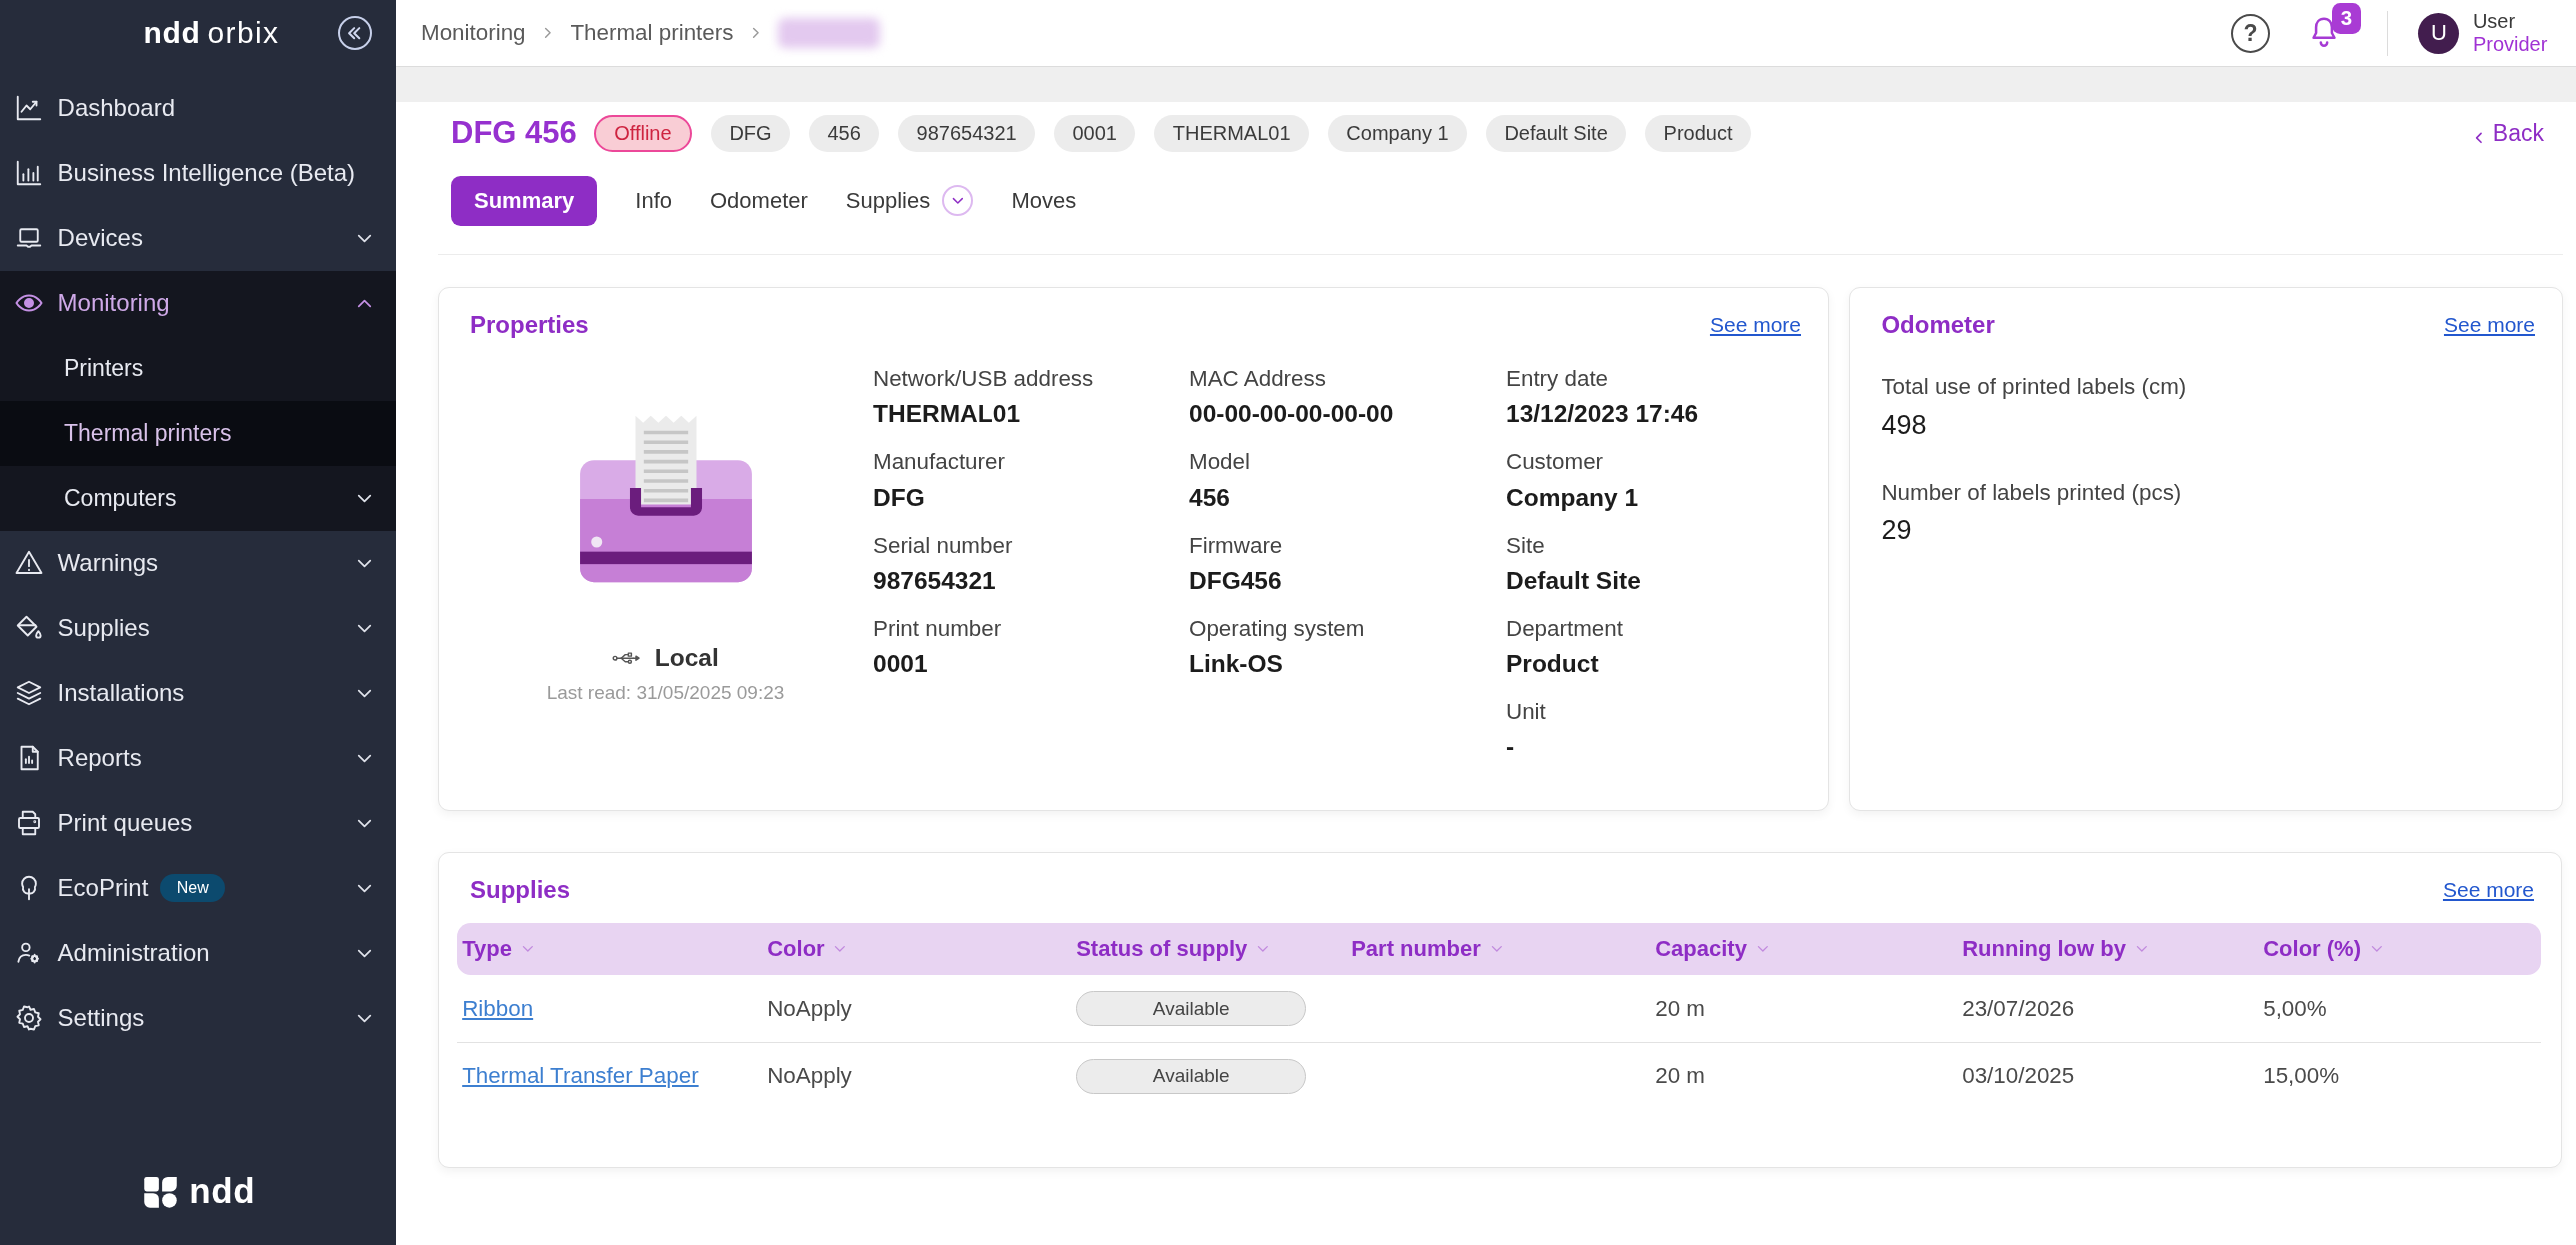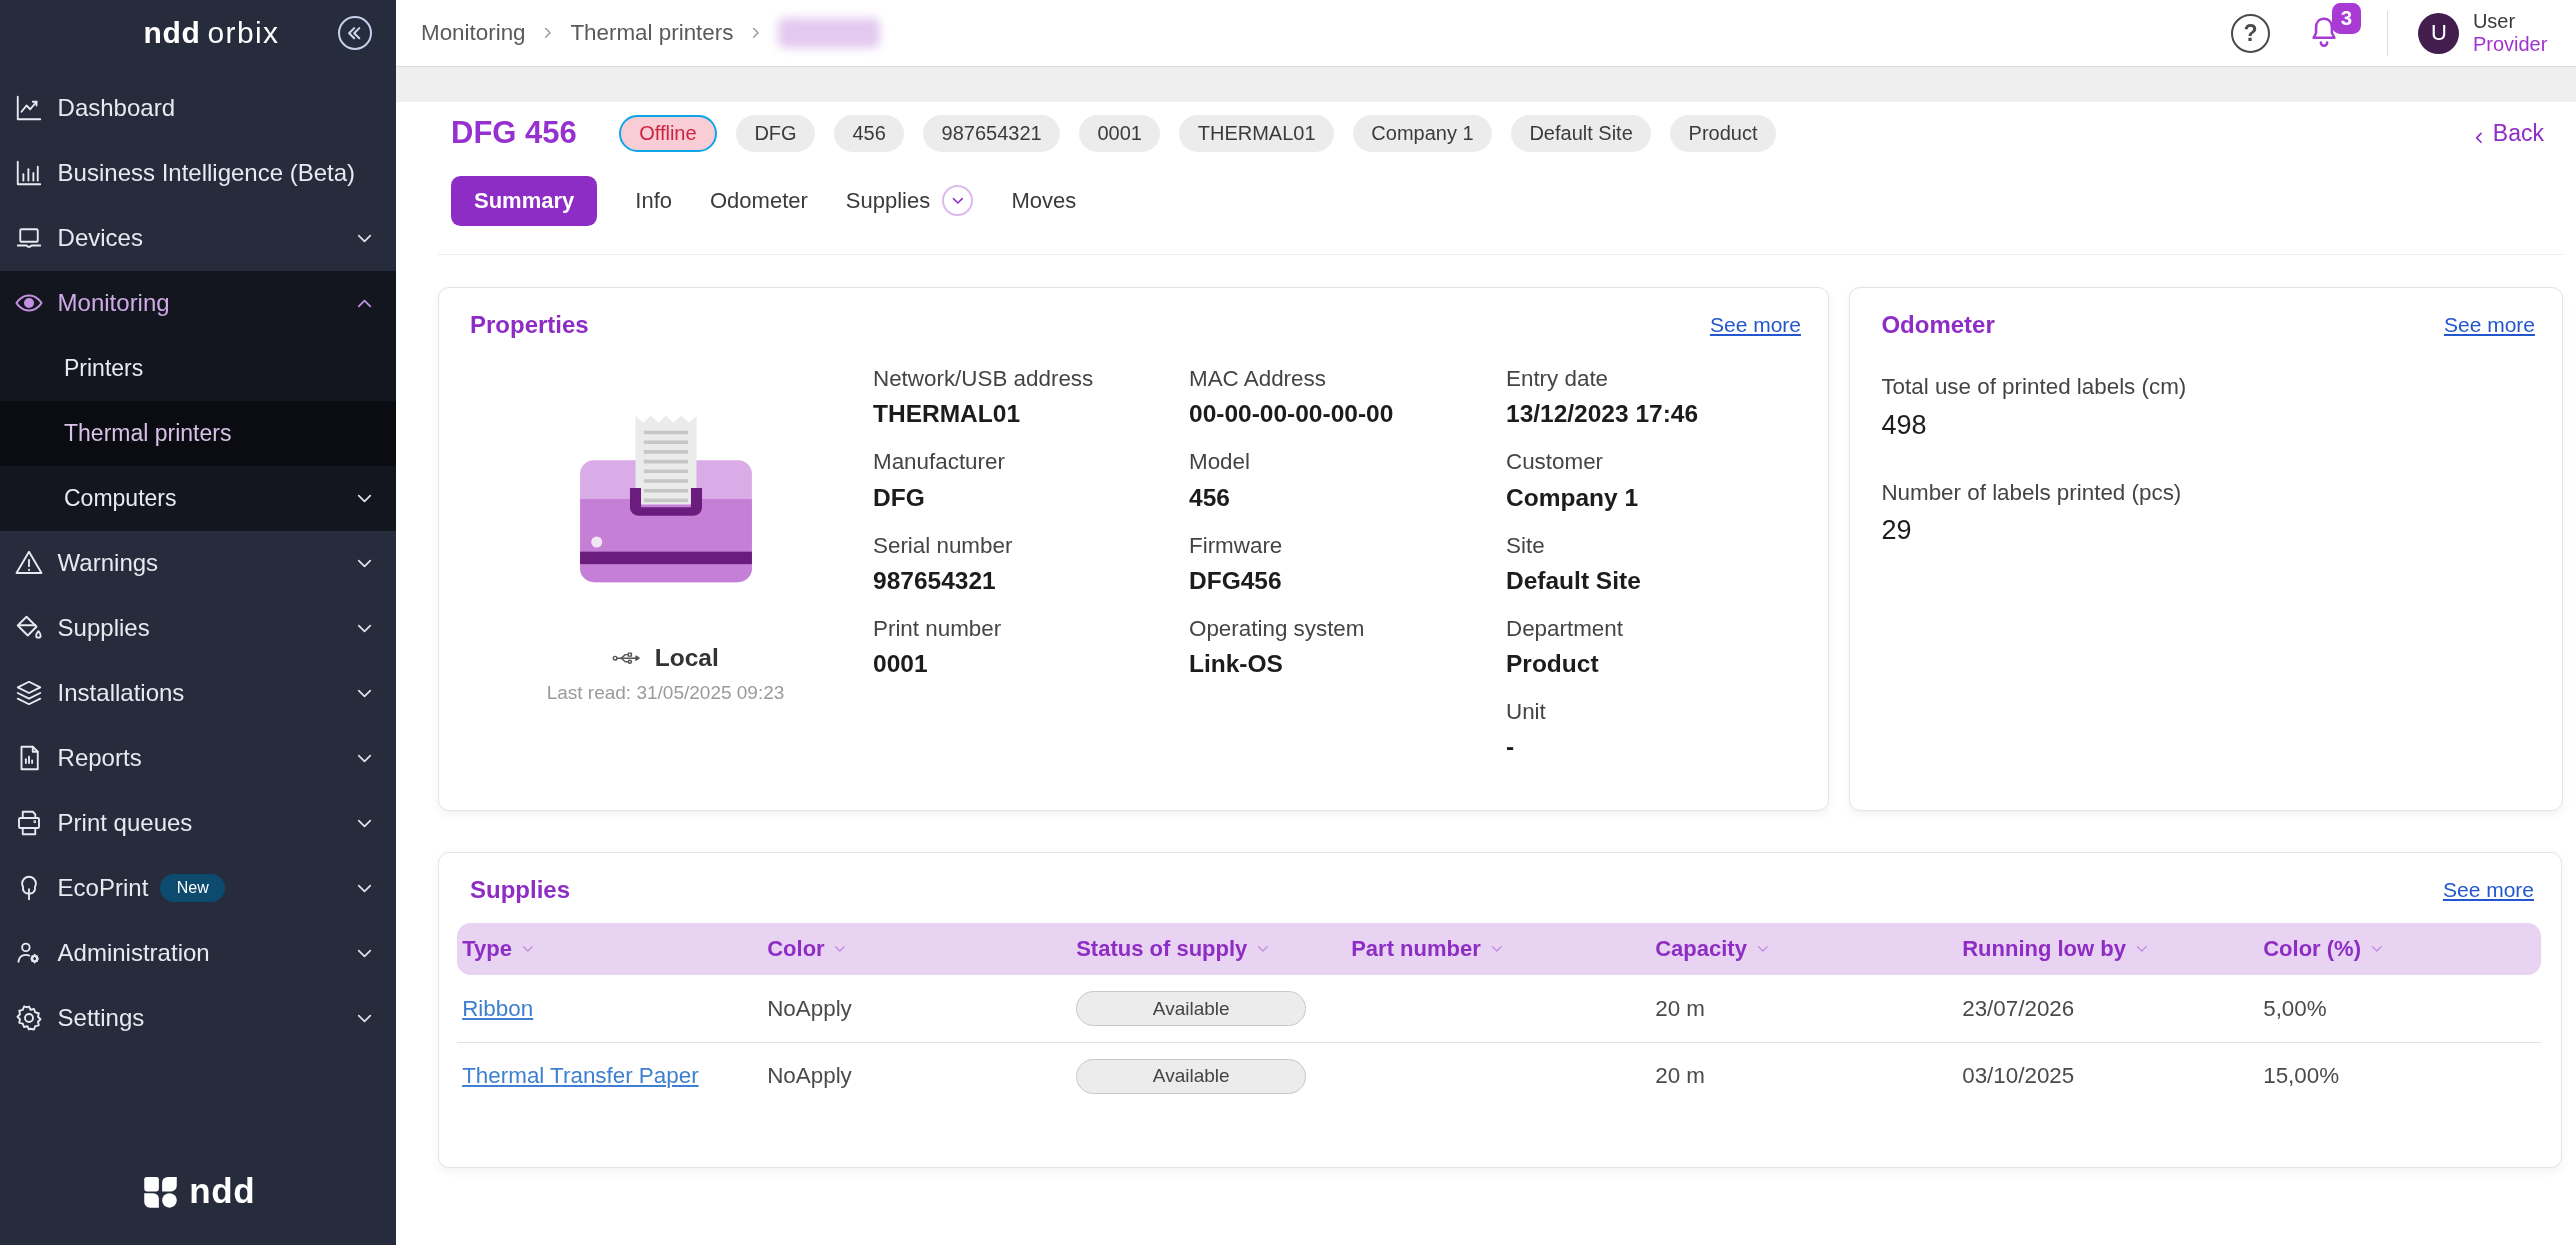--- a/index.html
+++ b/index.html
@@ -90,27 +90,27 @@
   .user-meta { display: flex; flex-direction: column; line-height: 23px; }
   .user-name { font-size: 20px; color: #3a3a3a; }
   .user-role { font-size: 20px; color: #a032d4; }
 
   .gray-band { height: 36px; background: #efefef; border-top: 0.7px solid #dcdcdc; }
 
   .content { flex: 1; padding: 10.2px 13px 0 42px; background: #fff; }
 
   
   .title-row { display: flex; align-items: center; margin-left: 13px; margin-top: 2.7px; }
-  .page-title { font-size: 31px; font-weight: 700; color: #9631cf; margin-right: 42px; }
+  .page-title { font-size: 31px; font-weight: 700; color: #9631cf; margin-right: 17px; }
   .tags { display: flex; align-items: center; gap: 19px; }
   .pill {
     height: 37px; display: flex; align-items: center;
     padding: 0 18.4px; border-radius: 19px; font-size: 20px;
   }
-  .pill-offline { background: #f9cdd5; border: 2px solid #0ea5e9; color: #ce2440; }
+  .pill-offline { background: #f9cdd5; border: 2px solid #ec4899; color: #ce2440; }
   .pill-tag { background: #ececec; color: #3b3b3b; }
   .back-link { margin-left: auto; margin-right: 19px; display: flex; align-items: flex-end; gap: 5.4px;
     color: #8e2dc5; font-size: 23px; cursor: pointer; }
 
   
   .tabs { display: flex; align-items: center; margin: 24.5px 0 0 13px; gap: 38px; }
   .tab { font-size: 22px; color: #3a3a3a; cursor: pointer; display: flex; align-items: center; gap: 12.2px; }
   .tab.active {
     background: #8e2dc5; color: #fff; font-weight: 600;
     padding: 11.6px 23px; border-radius: 9.5px;

